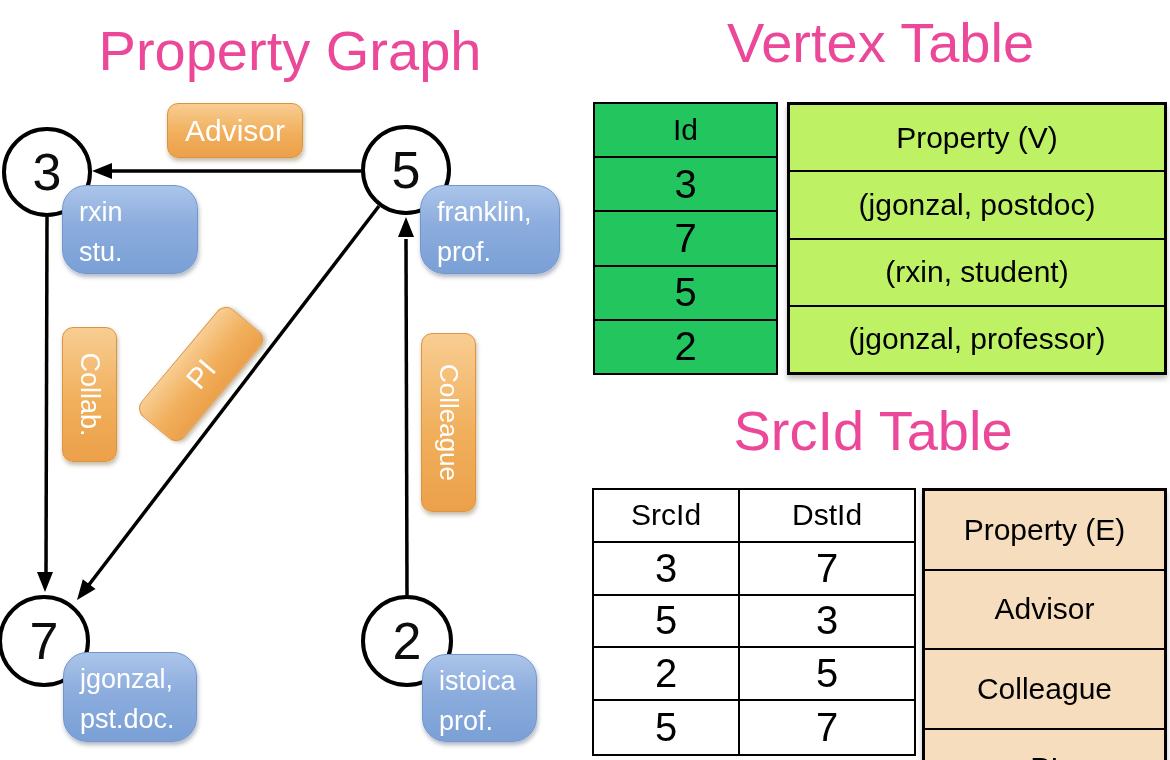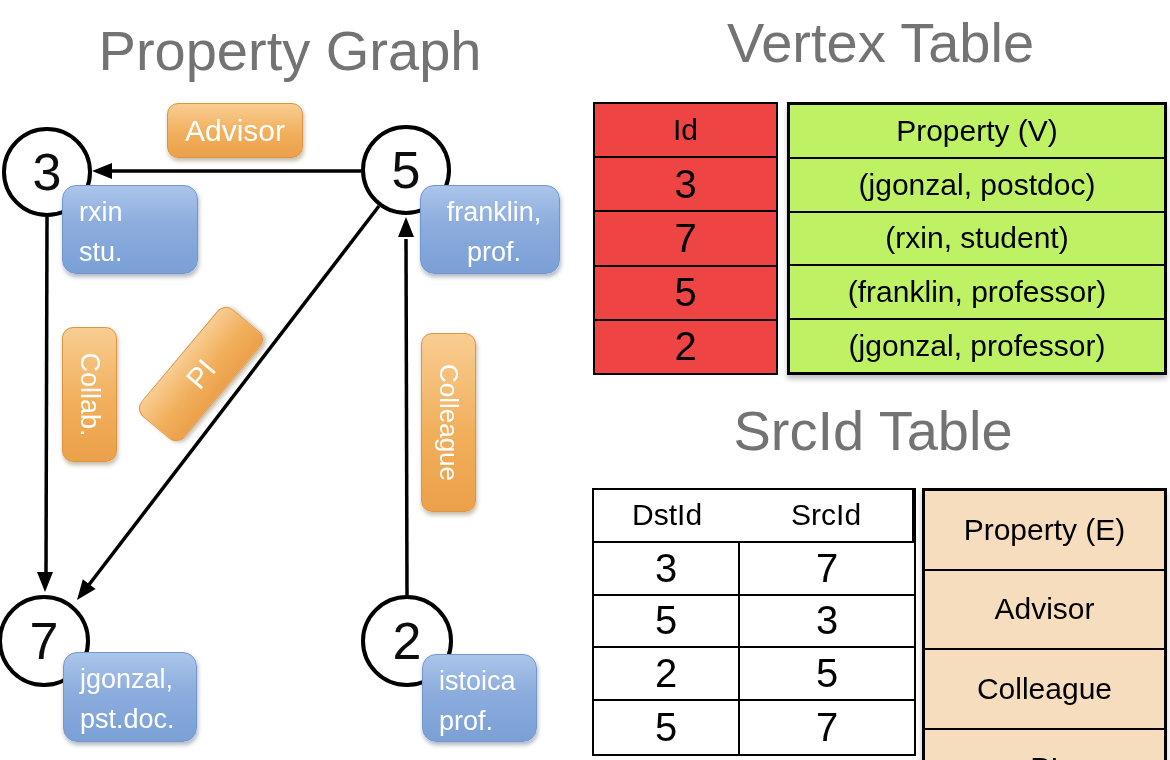--- a/index.html
+++ b/index.html
@@ -3,21 +3,21 @@
 <meta charset="utf-8">
 <style>
   html,body{margin:0;padding:0;background:#fff;}
   .stage{
     position:relative;width:1170px;height:760px;overflow:hidden;background:#fff;
     font-family:"Liberation Sans", sans-serif;color:#000;
   }
   
   .big-title{
     position:absolute;text-align:center;font-size:56px;font-weight:300;
-    letter-spacing:0px;color:#737373;white-space:nowrap;
+    letter-spacing:0px;color:#ec4899;white-space:nowrap;
   }
   .pg-title{left:30px;top:18px;width:520px;}
   .vt-title{left:593px;top:10px;width:575px;}
   .et-title{left:593px;top:398px;width:560px;}
 
   
   .gnode{
     position:absolute;border:4px solid #000;border-radius:50%;background:#fff;
     display:flex;align-items:center;justify-content:center;
     font-size:52px;font-weight:300;color:#0d0d0d;box-sizing:border-box;
@@ -39,35 +39,35 @@
   .advisor{left:167px;top:103px;width:136px;height:55px;font-size:30px;}
   .collab{left:62px;top:327px;width:55px;height:135px;font-size:27px;}
   .colleague{left:421px;top:333px;width:55px;height:179px;font-size:26px;}
   .pi{left:131px;top:346px;width:140px;height:56px;font-size:29px;transform:rotate(-50deg);}
   .rot90{transform:rotate(90deg);white-space:nowrap;}
 
   
   .vlabel{
     position:absolute;
     background:linear-gradient(180deg,#abc5ea 0%,#8cacdd 45%,#7aa0d6 100%);
-    border:1px solid #7396cc;border-radius:14px;
+    border:1px solid #7396cc;border-radius:24px;
     box-shadow:1px 3px 4px rgba(30,50,90,0.35);
     color:#fff;font-size:27px;font-weight:300;line-height:40px;
     padding:6px 8px 0 16px;box-sizing:border-box;
   }
   .rxin{left:62px;top:185px;width:136px;height:89px;}
-  .franklin{left:420px;top:185px;width:140px;height:89px;text-align:center;}
+  .franklin{left:420px;top:185px;width:140px;height:89px;}
   .jgonzal{left:63px;top:652px;width:134px;height:90px;}
   .istoica{left:422px;top:654px;width:115px;height:88px;}
 
   
   .edges{position:absolute;left:0;top:0;}
 
   
-  .tblock{position:absolute;display:flex;flex-direction:column;box-sizing:border-box;background:#ef4444;}
+  .tblock{position:absolute;display:flex;flex-direction:column;box-sizing:border-box;background:#22c55e;}
   .tblock .cell{
     flex:1;display:flex;align-items:center;justify-content:center;
     border-bottom:2px solid #000;font-weight:300;
   }
   .tblock .cell:last-child{border-bottom:none;}
   .hdr{font-weight:700;font-size:30px;}
   .num{font-size:40px;}
   .txt{font-size:30px;}
 
   .vt-id  {left:593px;top:102px;width:185px;height:273px;border:2px solid #000;}
@@ -160,29 +160,28 @@
     <div class="cell num">3</div>
     <div class="cell num">7</div>
     <div class="cell num">5</div>
     <div class="cell num">2</div>
   </div>
 
   <div class="tblock vt-prop">
     <div class="cell hdr">Property (V)</div>
     <div class="cell txt">(jgonzal, postdoc)</div>
     <div class="cell txt">(rxin, student)</div>
-    <div class="cell txt">(franklin, professor)</div>
     <div class="cell txt">(jgonzal, professor)</div>
   </div>
 
   <div class="big-title et-title">SrcId Table</div>
 
   <div class="et-ids">
+    <div class="cell c1 hdr">SrcId</div>
     <div class="cell hdr">DstId</div>
-    <div class="cell c1 hdr">SrcId</div>
     <div class="cell c1 num">3</div>
     <div class="cell num">7</div>
     <div class="cell c1 num">5</div>
     <div class="cell num">3</div>
     <div class="cell c1 num">2</div>
     <div class="cell num">5</div>
     <div class="cell c1 num last">5</div>
     <div class="cell num last">7</div>
   </div>
 

